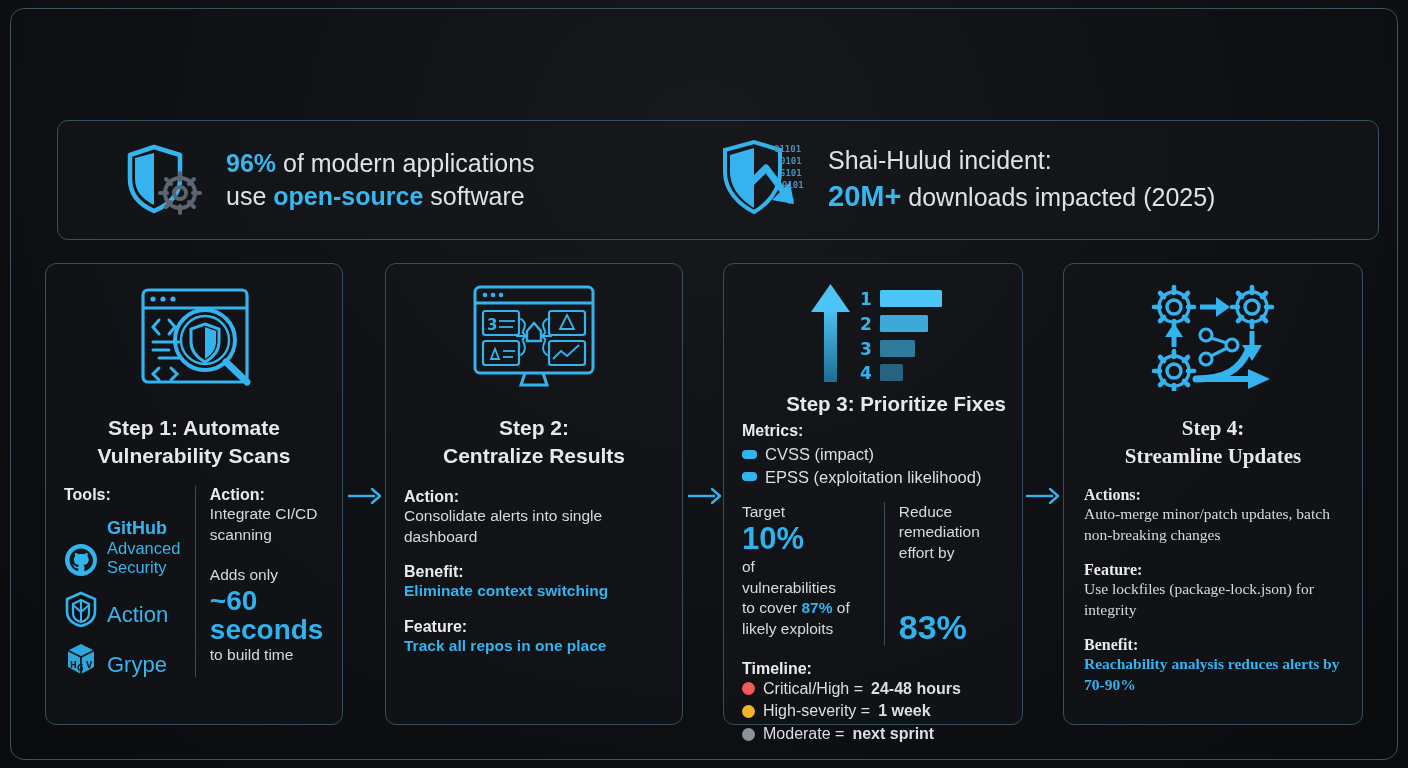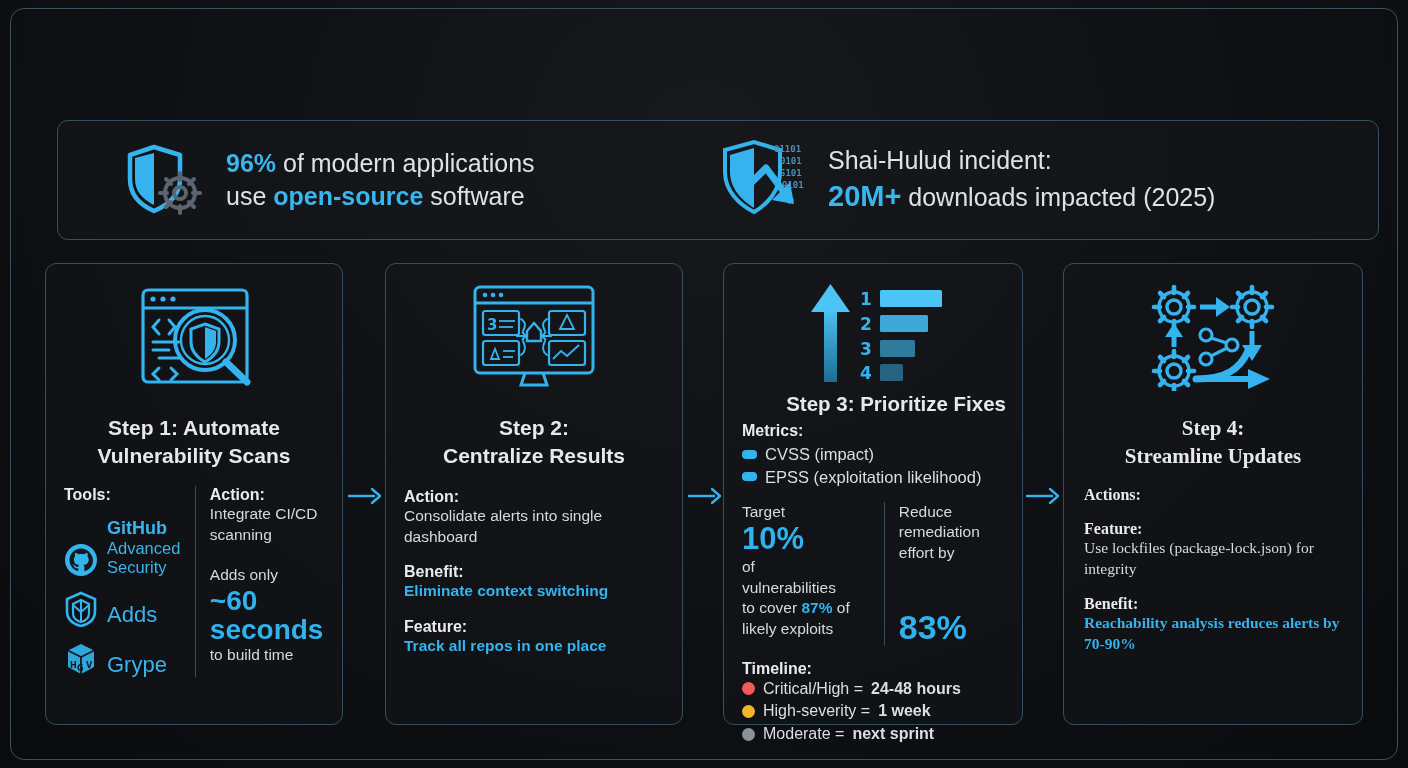--- a/index.html
+++ b/index.html
@@ -223,21 +223,21 @@
                 <path d="M17 2 L31 8 L31 20 C31 28 25 33 17 35 C9 33 3 28 3 20 L3 8 Z" fill="none" stroke="#34b3ee" stroke-width="2.6"></path>
                 <path d="M17 9 L25 13 L25 22 C25 27 21 30 17 31 C13 30 9 27 9 22 L9 13 Z" fill="none" stroke="#34b3ee" stroke-width="2.2"></path>
                 <g stroke="#34b3ee" stroke-width="2">
                   <line x1="17" y1="9" x2="17" y2="21"></line>
                     <line x1="17" y1="21" x2="25" y2="14"></line>
                   <line x1="17" y1="21" x2="9" y2="14"></line>
                     <line x1="17" y1="21" x2="17" y2="31"></line>
                 </g>
               </svg>
             </span>
-            <span class="tool-name plain">Adds</span>
+            <span class="tool-name plain">Action</span>
           </div>
 
           <div class="tool">
             <span>
               <svg width="34" height="36" viewBox="0 0 34 36">
                 <path d="M17 3 L30 9.5 L30 26 L17 33 L4 26 L4 9.5 Z" fill="#34b3ee" opacity=".92"></path>
                 <path d="M4 9.5 L17 16 L30 9.5" fill="none" stroke="#16191d" stroke-width="1.8"></path>
                 <line x1="17" y1="16" x2="17" y2="33" stroke="#16191d" stroke-width="1.8"></line>
                 <g fill="#14181c" font-family="DejaVu Sans, sans-serif" font-size="8" font-weight="bold">
                   <text x="6" y="27">H</text>
@@ -463,20 +463,21 @@
           </g>
         </svg>
       </div>
       <div class="card-title">
         <div>Step 4:</div>
         <div>Streamline Updates</div>
       </div>
       <div class="c4body">
         <div class="blk">
           <div class="lbl">Actions:</div>
+          <div class="body-txt">Auto-merge minor/patch updates, batch non-breaking changes</div>
         </div>
         <div class="blk">
           <div class="lbl">Feature:</div>
           <div class="body-txt">Use lockfiles (package-lock.json) for integrity</div>
         </div>
         <div class="blk">
           <div class="lbl">Benefit:</div>
           <div class="body-txt accent">Reachability analysis reduces alerts by 70-90%</div>
         </div>
       </div>

